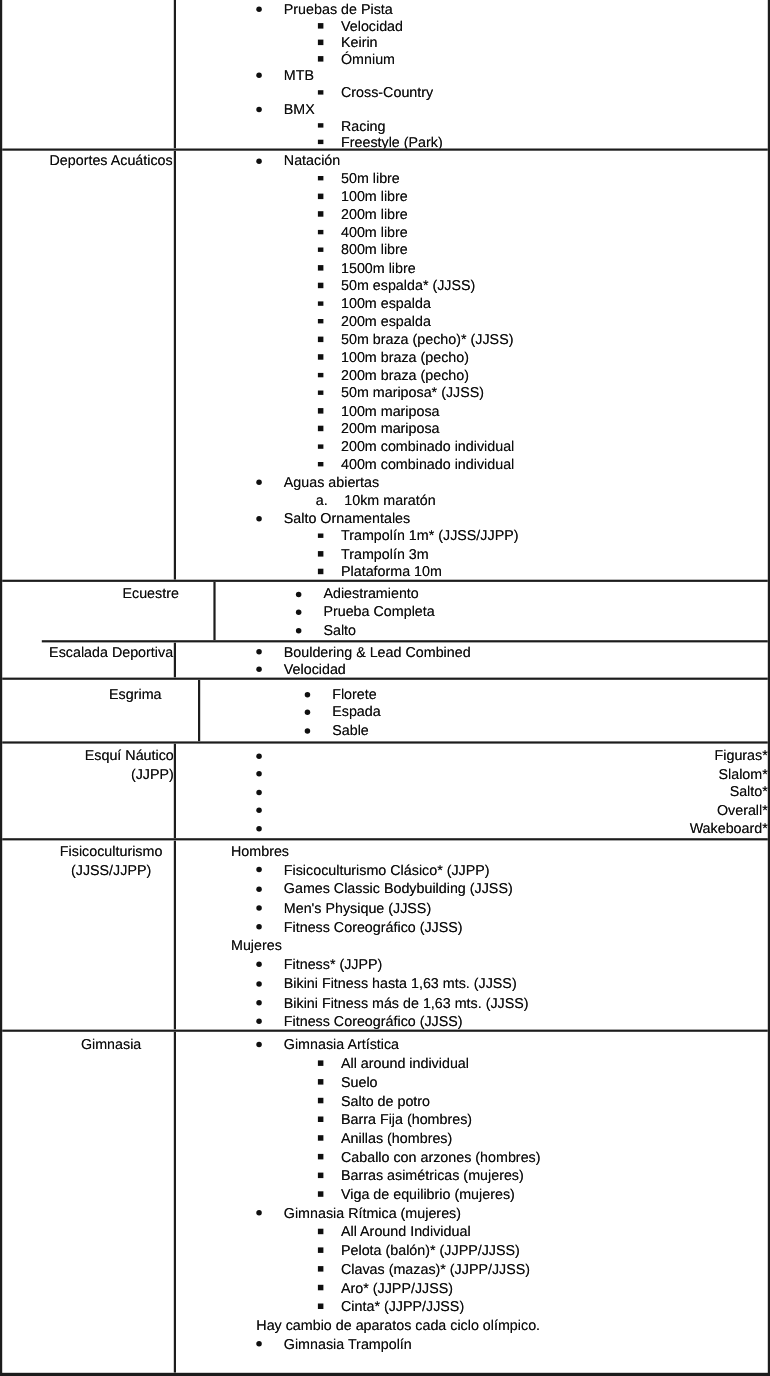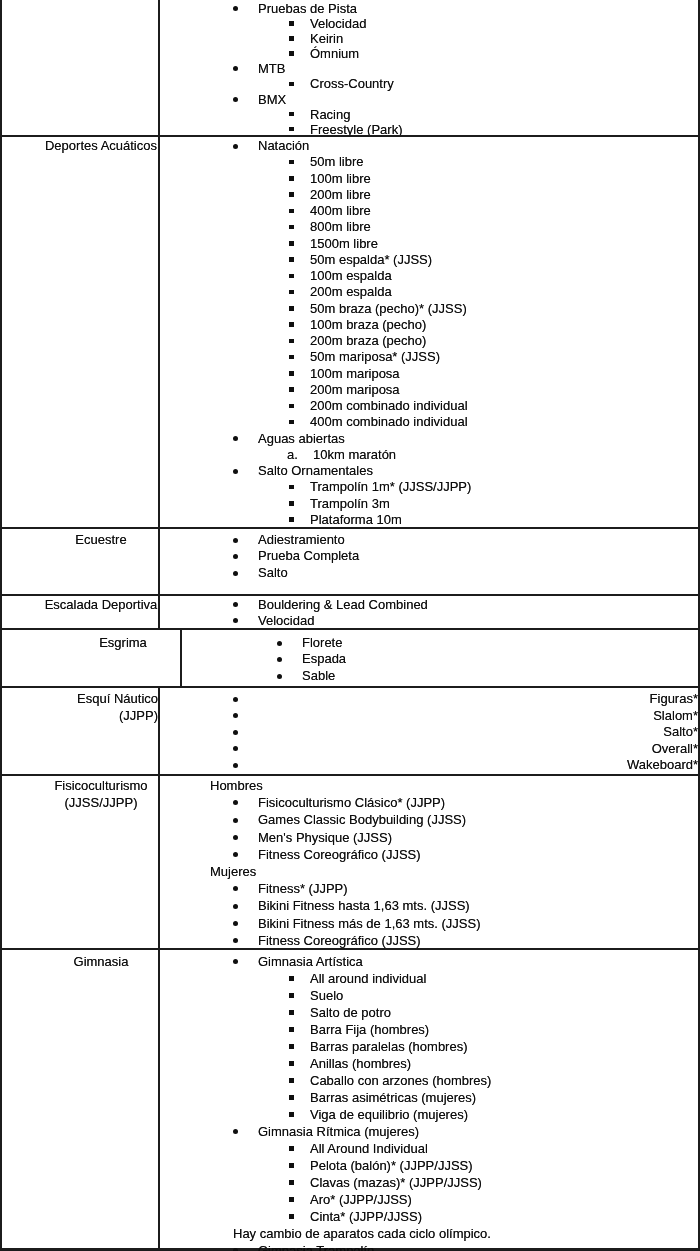--- a/index.html
+++ b/index.html
@@ -76,21 +76,21 @@
 
   
   .row:nth-child(1) { height: 137px; }
   .row:nth-child(1) .cell { padding-top: 1px; }
   .row:nth-child(1) .line, .row:nth-child(1) .cat-line { line-height: 15.1px; }
 
   .row:nth-child(2) { height: 392px; }
   .row:nth-child(2) .cell { padding-top: 1px; }
   .row:nth-child(2) .line, .row:nth-child(2) .cat-line { line-height: 16.25px; }
 
-  .row:nth-child(3) { height: 67px; }
+  .row:nth-child(3) { height: 55px; margin-left: 36px; }
   .row:nth-child(3) .cell { padding-top: 3px; }
   .row:nth-child(3) .line, .row:nth-child(3) .cat-line { line-height: 16.4px; }
 
   .row:nth-child(4) { height: 34px; }
   .row:nth-child(4) .cell { padding-top: 1px; }
   .row:nth-child(4) .line, .row:nth-child(4) .cat-line { line-height: 15.6px; }
 
   .row:nth-child(5) { height: 58px; }
   .row:nth-child(5) .cell { padding-top: 5px; margin-left: 22px; }
   .row:nth-child(5) .line, .row:nth-child(5) .cat-line { line-height: 16.4px; }
@@ -220,21 +220,20 @@
       <div class="row">
         <div class="cell left">
           <div class="cat-line">Gimnasia</div>
         </div>
         <div class="cell right">
           <div class="line b-dot"><span class="marker"></span><span class="txt">Gimnasia Artística</span></div>
           <div class="line b-sq"><span class="marker"></span><span class="txt">All around individual</span></div>
           <div class="line b-sq"><span class="marker"></span><span class="txt">Suelo</span></div>
           <div class="line b-sq"><span class="marker"></span><span class="txt">Salto de potro</span></div>
           <div class="line b-sq"><span class="marker"></span><span class="txt">Barra Fija (hombres)</span></div>
-          <div class="line b-sq"><span class="marker"></span><span class="txt">Barras paralelas (hombres)</span></div>
           <div class="line b-sq"><span class="marker"></span><span class="txt">Anillas (hombres)</span></div>
           <div class="line b-sq"><span class="marker"></span><span class="txt">Caballo con arzones (hombres)</span></div>
           <div class="line b-sq"><span class="marker"></span><span class="txt">Barras asimétricas (mujeres)</span></div>
           <div class="line b-sq"><span class="marker"></span><span class="txt">Viga de equilibrio (mujeres)</span></div>
           <div class="line b-dot"><span class="marker"></span><span class="txt">Gimnasia Rítmica (mujeres)</span></div>
           <div class="line b-sq"><span class="marker"></span><span class="txt">All Around Individual</span></div>
           <div class="line b-sq"><span class="marker"></span><span class="txt">Pelota (balón)* (JJPP/JJSS)</span></div>
           <div class="line b-sq"><span class="marker"></span><span class="txt">Clavas (mazas)* (JJPP/JJSS)</span></div>
           <div class="line b-sq"><span class="marker"></span><span class="txt">Aro* (JJPP/JJSS)</span></div>
           <div class="line b-sq"><span class="marker"></span><span class="txt">Cinta* (JJPP/JJSS)</span></div>

